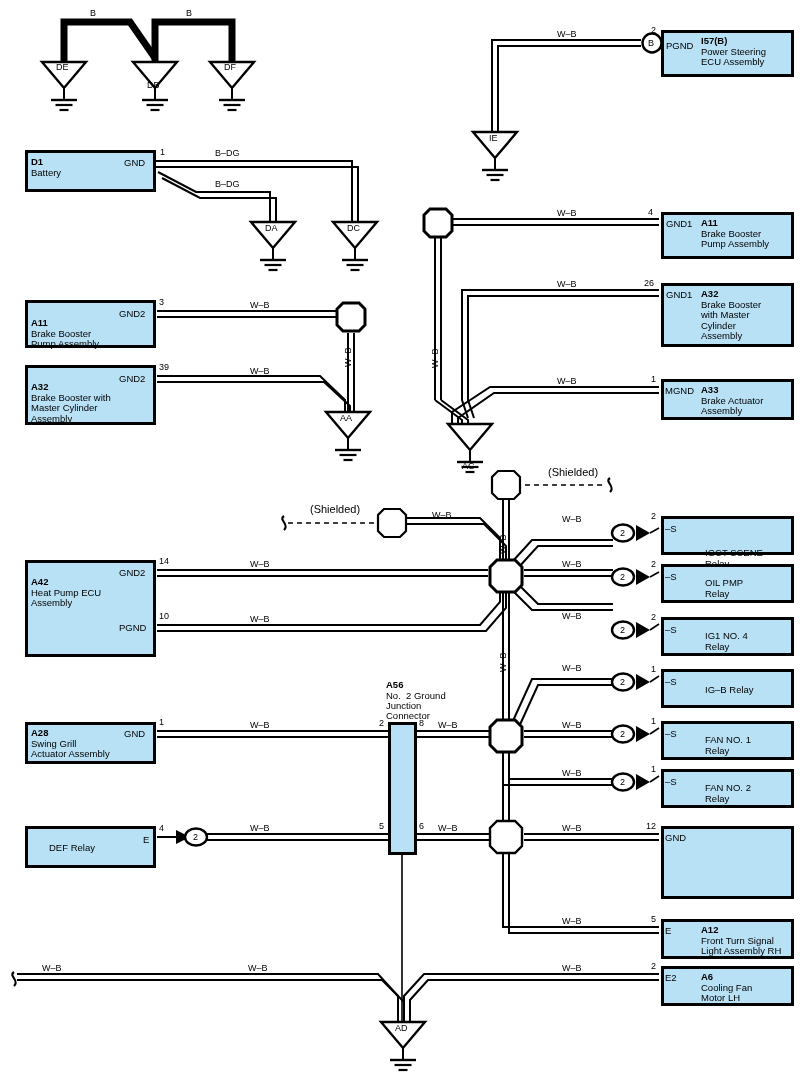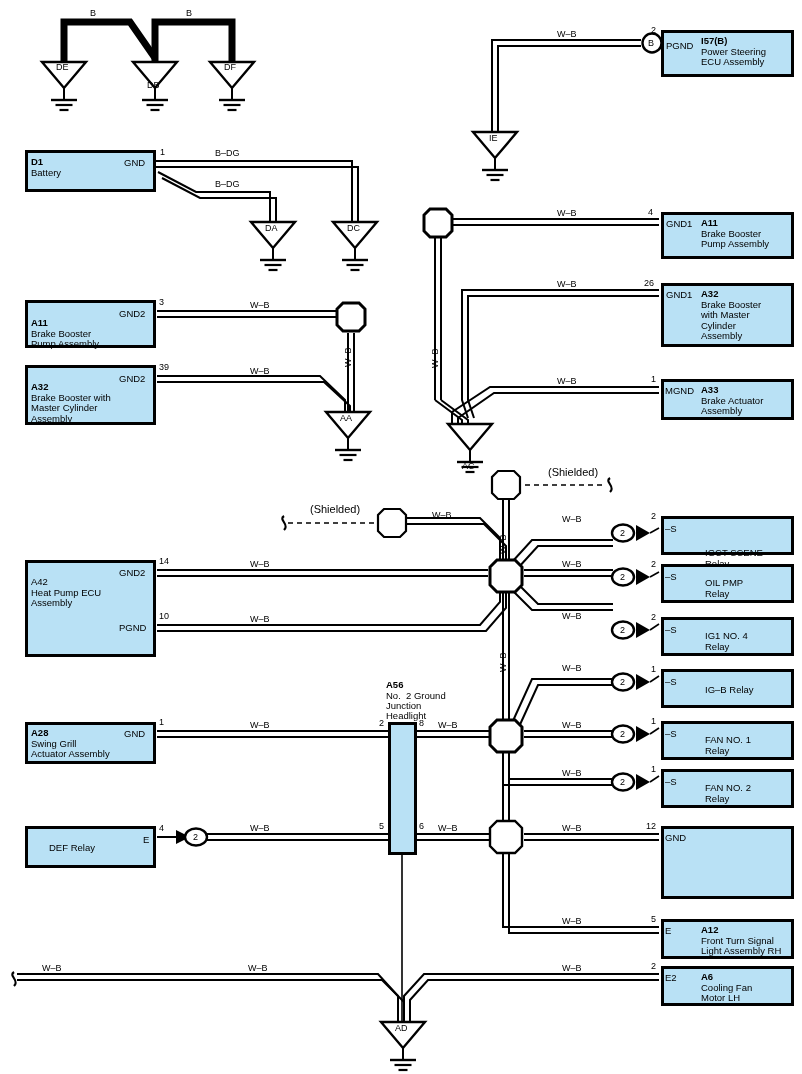--- a/index.html
+++ b/index.html
@@ -363,21 +363,21 @@
   <div class="boxtxt" style="left:701px;top:289px;"><div style="font-weight: bold;">A32</div><div>Brake Booster</div><div>with Master</div><div>Cylinder</div><div>Assembly</div></div>
   <div class="pinlabel" style="left:666px;top:289px;">GND1</div>
   <div class="pinnum" style="left:644px;top:278px;">26</div>
 
   <div class="box" style="left:661px;top:379px;width:133px;height:41px;"></div>
   <div class="boxtxt" style="left:701px;top:385px;"><div style="font-weight: bold;">A33</div><div>Brake Actuator</div><div>Assembly</div></div>
   <div class="pinlabel" style="left:665px;top:385px;">MGND</div>
   <div class="pinnum" style="left:651px;top:374px;">1</div>
 
   <div class="box" style="left:25px;top:560px;width:131px;height:97px;"></div>
-  <div class="boxtxt" style="left:31px;top:577px;"><div style="font-weight: normal;">A42</div><div>Heat Pump ECU</div><div>Assembly</div></div>
+  <div class="boxtxt" style="left:31px;top:577px;"><div style="font-weight: bold;">A42</div><div>Heat Pump ECU</div><div>Assembly</div></div>
   <div class="pinlabel" style="left:119px;top:567px;">GND2</div>
   <div class="pinnum" style="left:159px;top:556px;">14</div>
   <div class="pinlabel" style="left:119px;top:622px;">PGND</div>
   <div class="pinnum" style="left:159px;top:611px;">10</div>
 
   <div class="box" style="left:25px;top:722px;width:131px;height:42px;"></div>
   <div class="boxtxt" style="left:31px;top:728px;"><div style="font-weight: bold;">A28</div><div>Swing Grill</div><div>Actuator Assembly</div></div>
   <div class="pinlabel" style="left:124px;top:728px;">GND</div>
   <div class="pinnum" style="left:159px;top:717px;">1</div>
 
@@ -427,19 +427,19 @@
 
   <div class="box" style="left:661px;top:966px;width:133px;height:40px;"></div>
   <div class="boxtxt" style="left:701px;top:972px;"><div style="font-weight: bold;">A6</div><div>Cooling Fan</div><div>Motor LH</div></div>
   <div class="pinlabel" style="left:665px;top:972px;">E2</div>
   <div class="pinnum" style="left:651px;top:961px;">2</div>
 
   <div class="box" style="left:388px;top:722px;width:29px;height:133px;"></div>
   <div class="conntxt" style="left:386px;top:680px;font-weight:bold;">A56</div>
   <div class="conntxt" style="left:386px;top:691px;">No.  2 Ground</div>
   <div class="conntxt" style="left:386px;top:701px;">Junction</div>
-  <div class="conntxt" style="left:386px;top:711px;">Headlight</div>
+  <div class="conntxt" style="left:386px;top:711px;">Connector</div>
   <div class="pinnum" style="left:379px;top:718px;">2</div>
   <div class="pinnum" style="left:419px;top:718px;">8</div>
   <div class="pinnum" style="left:379px;top:821px;">5</div>
   <div class="pinnum" style="left:419px;top:821px;">6</div>
 
 </div>
 
 </body></html>

